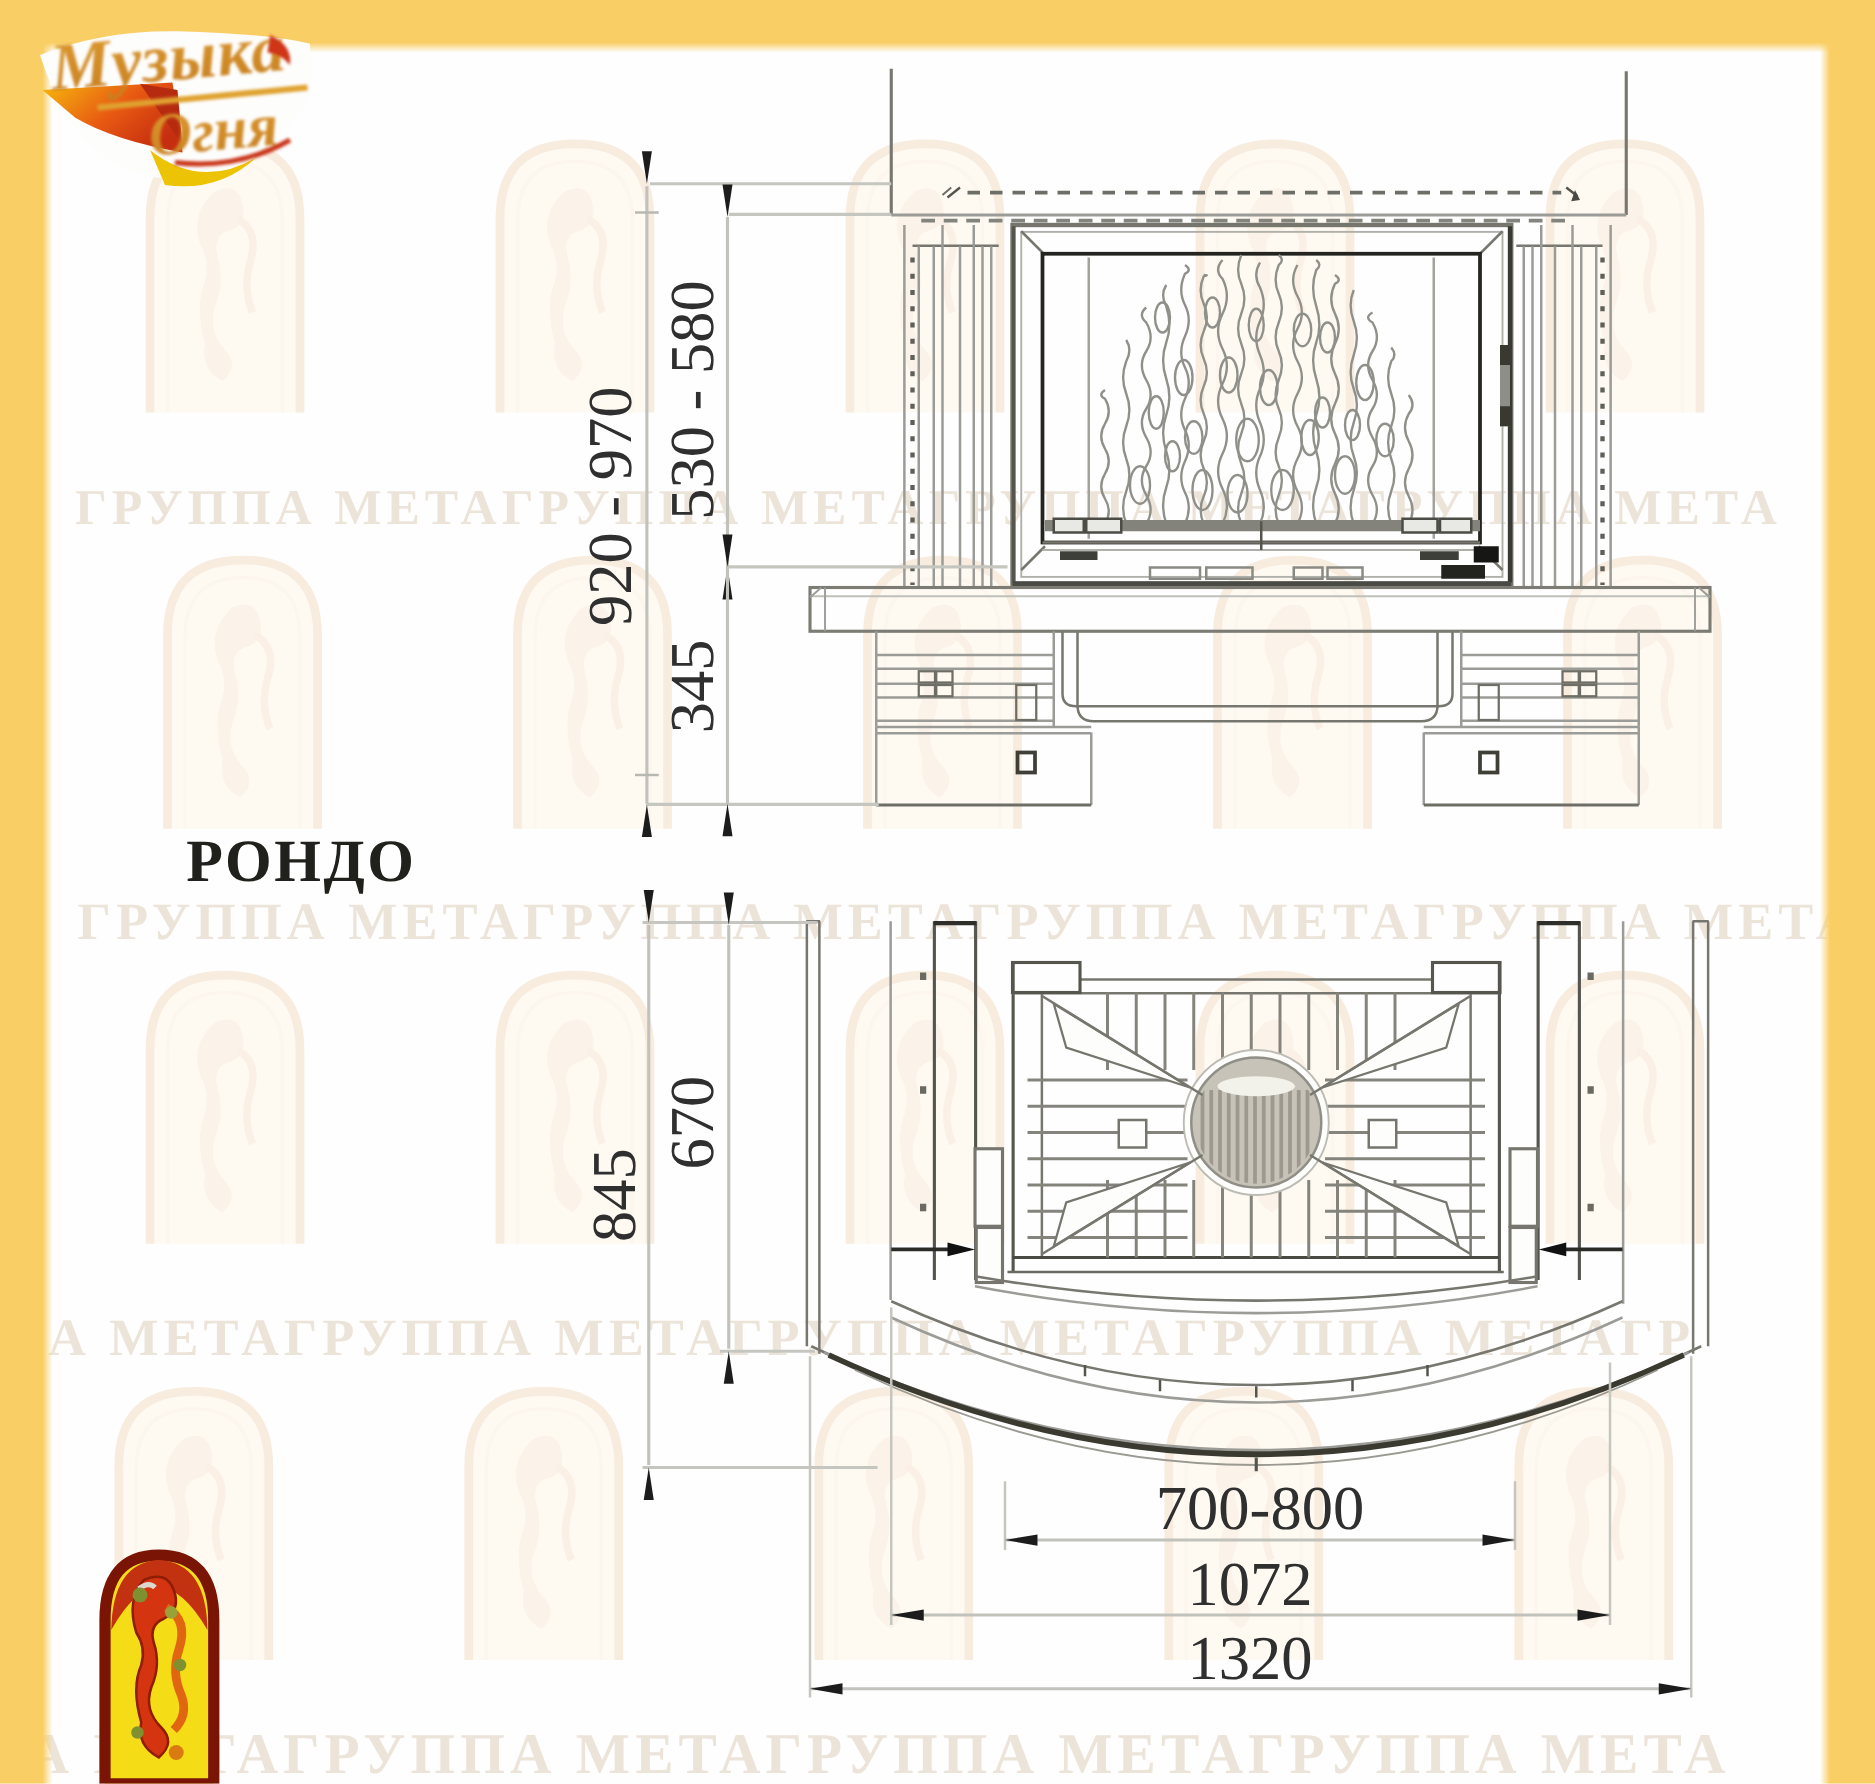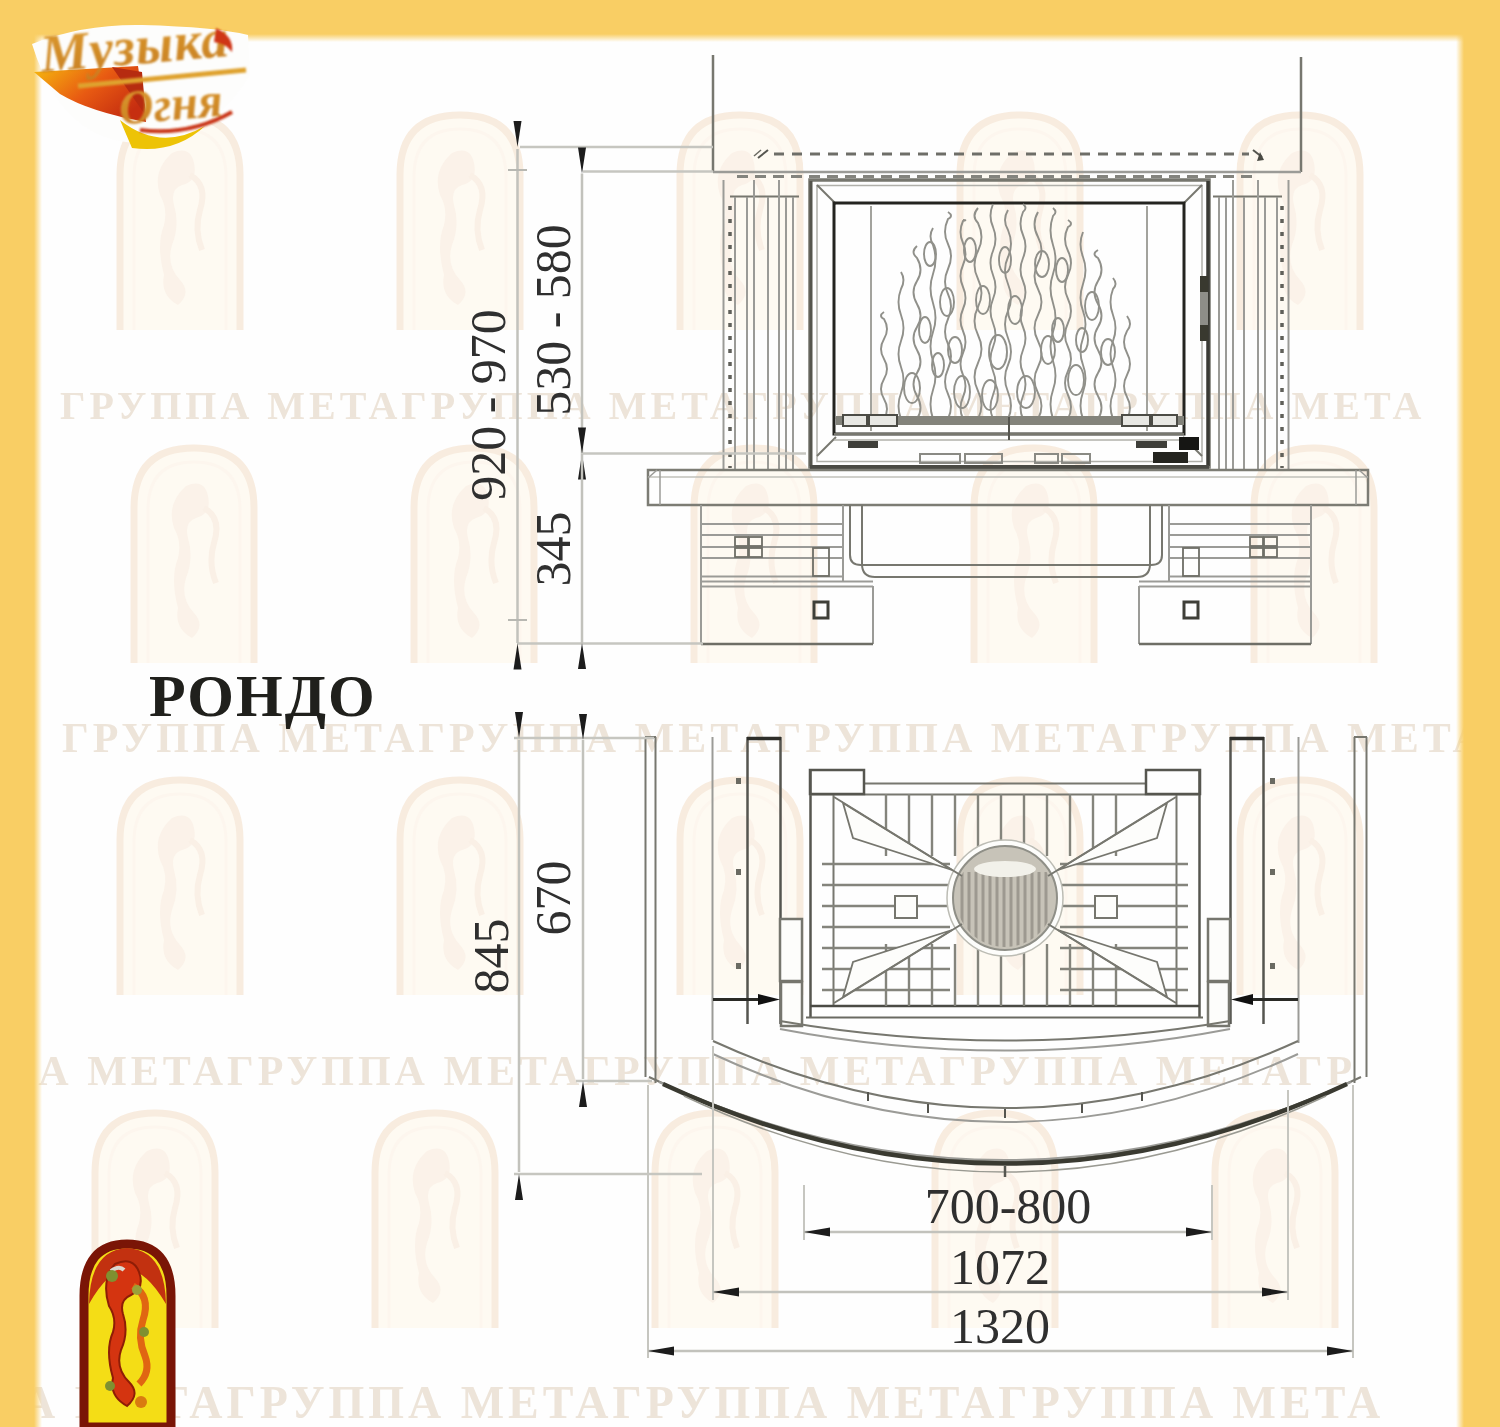--- a/index.html
+++ b/index.html
@@ -381,21 +381,21 @@
 
 <g>
 <line x1="583" y1="453.5" x2="806" y2="453.5" stroke="#c6c6c0" stroke-width="2.5" stroke-linecap="butt"></line>
 <line x1="582" y1="453.5" x2="582" y2="643" stroke="#c2c2bc" stroke-width="2.5" stroke-linecap="butt"></line>
 <polygon points="582,453.5 578.0,427.5 586.0,427.5" fill="#1c1c1c"></polygon>
 <polygon points="582,643 578.0,669 586.0,669" fill="#1c1c1c"></polygon>
 <text x="570" y="549" transform="rotate(-90 570 549)" text-anchor="middle" font-family="Liberation Serif, serif" font-size="50" font-weight="normal" letter-spacing="0" fill="#2f2f2f">345</text>
 </g>
 </svg>
 
-<div class="abs" style="left:149px;top:662px;font-family:'Liberation Serif',serif;font-weight:bold;font-size:60px;color:#20201c;letter-spacing:2px;">РОНДО</div>
+<div class="abs" style="left:149px;top:662px;font-family:'Liberation Serif',serif;font-weight:bold;font-size:48px;color:#20201c;letter-spacing:2px;">РОНДО</div>
 <svg class="abs" style="left:0;top:700px" width="1500" height="727" viewBox="0 700 1500 727">
 
 <g>
 <line x1="645.5" y1="737" x2="645.5" y2="1077" stroke="#77776f" stroke-width="2" stroke-linecap="butt"></line>
 <line x1="655.5" y1="737" x2="655.5" y2="1083" stroke="#77776f" stroke-width="2" stroke-linecap="butt"></line>
 <line x1="645" y1="737" x2="656" y2="737" stroke="#77776f" stroke-width="2" stroke-linecap="butt"></line>
 </g>
 
 <g>
 <line x1="1354.5" y1="737" x2="1354.5" y2="1083" stroke="#77776f" stroke-width="2" stroke-linecap="butt"></line>

